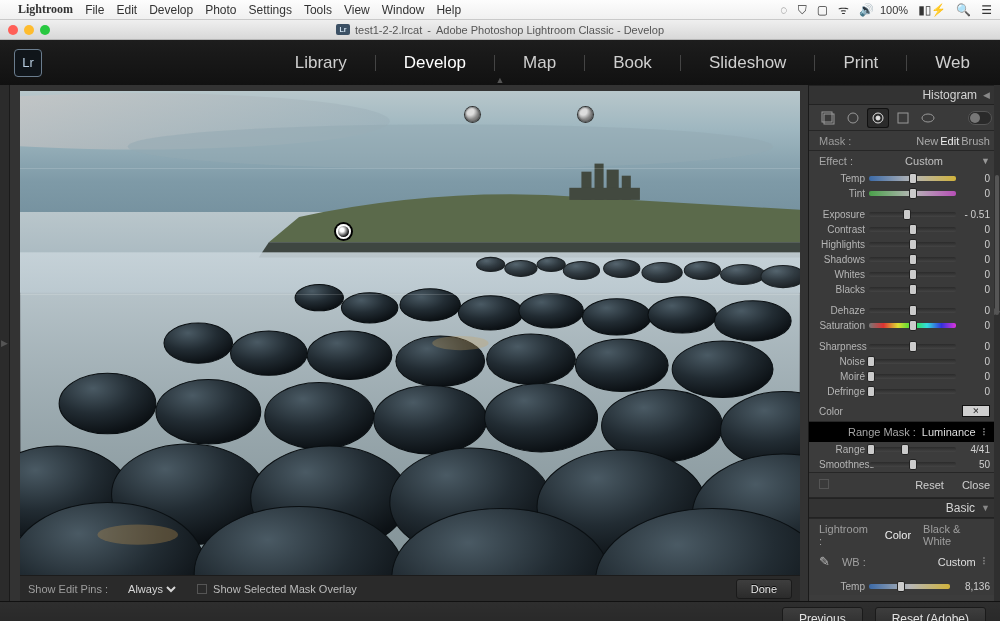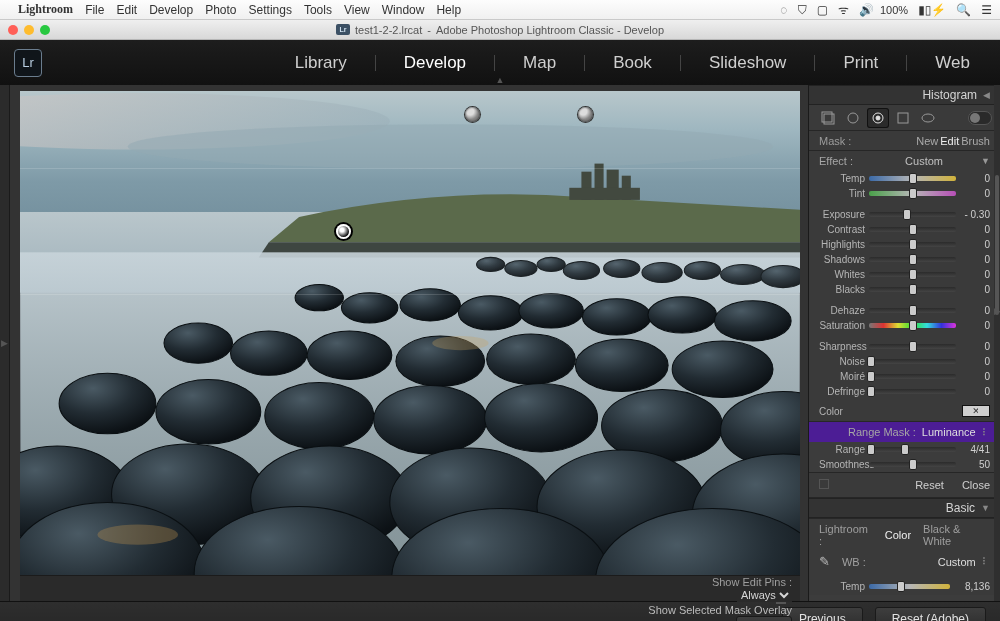--- a/index.html
+++ b/index.html
@@ -49,21 +49,21 @@
   .photo-svg { width:100%; height:100%; display:block; }
   .mask-guide { position:absolute; left:0; right:0; height:1px; background:rgba(255,255,255,.15); }
   .mask-guide.l1 { top:16%; }
   .mask-guide.l2 { top:42%; }
   .edit-pin { position:absolute; width:15px; height:15px; border-radius:50%; background:radial-gradient(circle at 35% 30%, #ddd 25%, #888 55%, #555 100%); box-shadow:0 0 0 1px #333, inset 0 0 2px #222; }
   .edit-pin.selected { box-shadow:0 0 0 2px #000, inset 0 0 0 2px #fff; background:radial-gradient(circle at 40% 40%, #fff 15%, #111 55%); }
   .p1 { left:57%; top:3.4%; }
   .p2 { left:71.5%; top:3.4%; }
   .p3 { left:40.5%; top:27.5%; }
 
-  .toolbar { height:26px; background:#2a2a2a; border-top:1px solid #1b1b1b; display:flex; align-items:flex-end; padding:0 8px; color:#bcbcbc; font-size:11px;flex-direction:column; }
+  .toolbar { height:26px; background:#2a2a2a; border-top:1px solid #1b1b1b; display:flex; align-items:center; padding:0 8px; color:#bcbcbc; font-size:11px; }
   .toolbar .lbl { color:#9e9e9e; }
   .toolbar select { background:#2a2a2a; color:#d6d6d6; border:none; font-size:11px; }
   .toolbar .chk { width:10px; height:10px; border:1px solid #555; margin:0 6px 0 18px; display:inline-block; }
   .toolbar .spacer { flex:1; }
   .tb-btn { background:linear-gradient(#3e3e3e,#2b2b2b); border:1px solid #1a1a1a; color:#e6e6e6; font-size:11px; padding:3px 14px; border-radius:3px; cursor:default; text-shadow:0 -1px 0 #000; }
 
   
   .right-rail { width:192px; background:#3c3c3c; color:#c0c0c0; font-size:11px; display:flex; flex-direction:column; border-left:1px solid #1a1a1a; position:relative; }
   .right-scroll { position:absolute; right:0; top:0; bottom:0; width:6px; background:#2f2f2f; }
   .right-scroll .thumb { position:absolute; left:1px; right:1px; top:90px; height:140px; background:#555; border-radius:2px; }
@@ -99,21 +99,21 @@
   .track.tint { background:linear-gradient(90deg,#4aa14a,#b6b6b6,#b74fb7); }
   .track.sat  { background:linear-gradient(90deg,#777,#d33,#dd3,#3d3,#3dd,#33d,#d3d); }
 
   .color-row{ display:flex; align-items:center; padding:4px 10px; background:#3a3a3a; }
   .color-row .lab{ color:#b5b5b5; font-size:10px; }
   .swatch{ margin-left:auto; width:28px; height:12px; border:1px solid #111; background:#cfcfcf; position:relative; }
   .swatch::before,.swatch::after{content:"";position:absolute;width:42%;height:100%;background:#cfcfcf;}
   .swatch::before{left:0} .swatch::after{right:0;}
   .swatch .x{position:absolute;inset:0;display:flex;align-items:center;justify-content:center;color:#333;font-size:9px;}
 
-  .subpanel { background:#4c1d95; padding:4px 10px; display:flex; align-items:center; }
+  .subpanel { background:#000000; padding:4px 10px; display:flex; align-items:center; }
   .subpanel .lab { color:#a6a6a6; }
   .subpanel .val { color:#dedede; margin-left:auto; }
   .subpanel .menu-dots { color:#888; margin-left:6px; font-size:10px; letter-spacing:1px; }
 
   .dual-thumb .thumb2 { position:absolute; top:-3px; width:8px; height:11px; background:#cbcbcb; border:1px solid #222; border-radius:2px; transform:translateX(-50%); }
 
   .footer-btns { background:#3a3a3a; display:flex; gap:18px; justify-content:flex-end; padding:6px 10px; border-top:1px solid #262626; border-bottom:1px solid #262626; }
   .footer-btns span{ color:#cfcfcf; font-size:11px; cursor:default; }
 
   .treatment { background:#3a3a3a; padding:4px 10px; display:flex; align-items:center; border-top:1px solid #272727; }
@@ -388,21 +388,21 @@
             <span class="thumb" style="left:50%"></span>
           </span>
           <span class="sval">0</span>
         </div>
         <div class="slider-gap"></div>
         <div class="slider-row">
           <span class="slabel">Exposure</span>
           <span class="track plain">
             <span class="thumb" style="left:44%"></span>
           </span>
-          <span class="sval">- 0.30</span>
+          <span class="sval">- 0.51</span>
         </div>
         <div class="slider-row">
           <span class="slabel">Contrast</span>
           <span class="track plain">
             <span class="thumb" style="left:50%"></span>
           </span>
           <span class="sval">0</span>
         </div>
         <div class="slider-row">
           <span class="slabel">Highlights</span>

